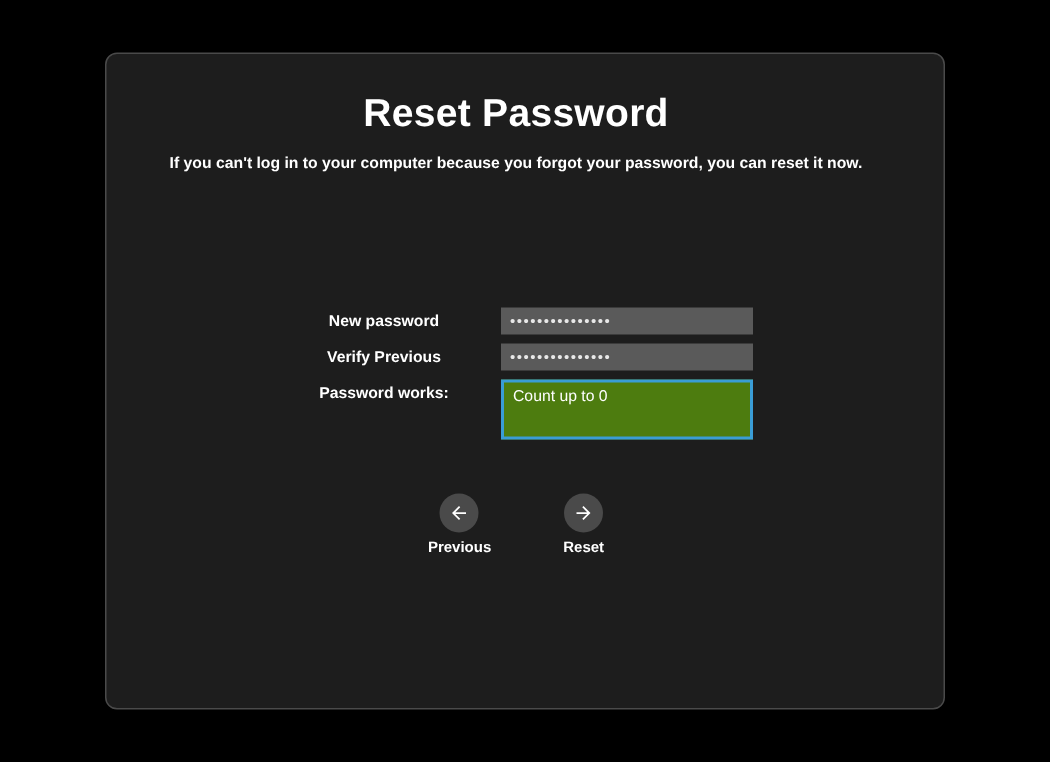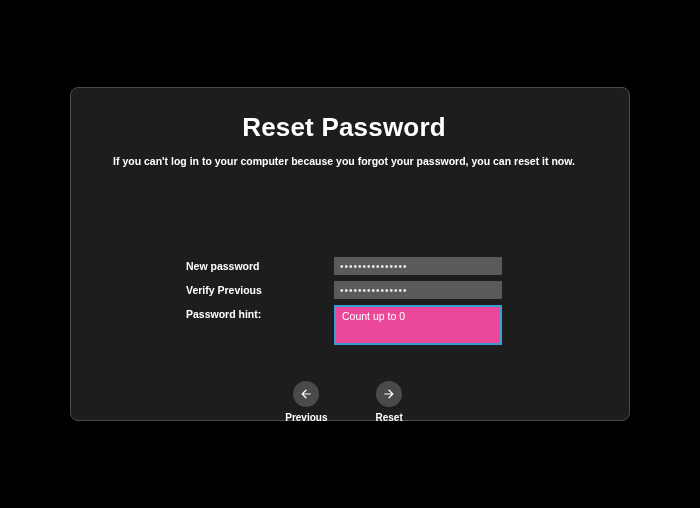--- a/index.html
+++ b/index.html
@@ -12,21 +12,21 @@
       height: 508px;
       background: #000000;
       font-family: -apple-system, BlinkMacSystemFont, "Helvetica Neue", Arial, sans-serif;
       display: flex;
       align-items: center;
       justify-content: center;
       overflow: hidden;
     }
     .panel {
       width: 560px;
-      height: 334px;
+      height: 438px;
       background: #1d1d1d;
       border: 1px solid #4a4a4a;
       border-radius: 8px;
       display: flex;
       flex-direction: column;
       align-items: center;
       padding: 20px 30px 18px 18px;
       color: #ffffff;
     }
     .title {
@@ -57,42 +57,42 @@
       flex-direction: column;
       gap: 6px;
     }
     .form-row {
       display: flex;
       align-items: flex-start;
       gap: 8px;
     }
     .form-label {
       width: 140px;
-      text-align: left;
+      text-align: center;
       font-size: 10.5px;
       font-weight: 600;
       color: #ffffff;
       padding-top: 3px;
     }
     .text-input {
       width: 168px;
       height: 18px;
       background: #5a5a5a;
       border: none;
       color: #e8e8e8;
       font-size: 10px;
       padding: 0 6px;
       outline: none;
       letter-spacing: 1px;
       font-family: inherit;
     }
     .hint-input {
       width: 168px;
       height: 40px;
-      background: #ec4899;
+      background: #4d7c0f;
       border: 2px solid #3a9dd6;
       color: #ffffff;
       font-size: 10.5px;
       padding: 3px 6px;
       outline: none;
       resize: none;
       font-family: inherit;
     }
     .nav-buttons {
       display: flex;
@@ -137,21 +137,21 @@
   <div class="form">
     <div class="form-row">
       <div class="form-label">New password</div>
       <input type="text" class="text-input" value="•••••••••••••••" style="">
     </div>
     <div class="form-row">
       <div class="form-label">Verify Previous</div>
       <input type="text" class="text-input" value="•••••••••••••••" style="">
     </div>
     <div class="form-row">
-      <div class="form-label">Password  hint:</div>
+      <div class="form-label">Password  works:</div>
       <textarea class="hint-input" style="">Count up to 0</textarea>
     </div>
   </div>
 
   <div class="nav-buttons">
     <div class="nav-button">
       <div class="nav-circle">
         <svg viewBox="0 0 24 24">
             <path d="M20 11H7.83l5.59-5.59L12 4l-8 8 8 8 1.41-1.41L7.83 13H20v-2z"></path>
           </svg>

